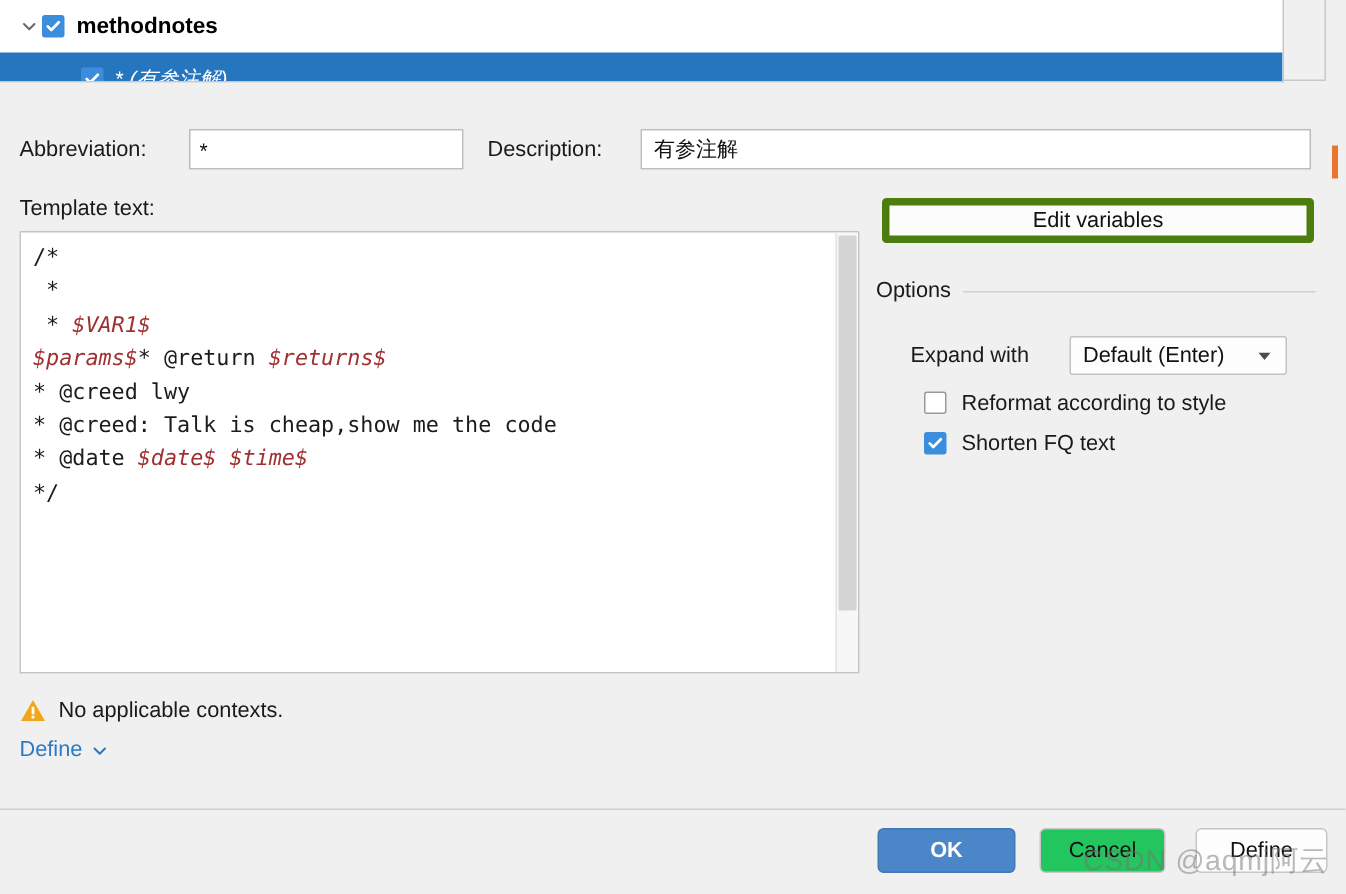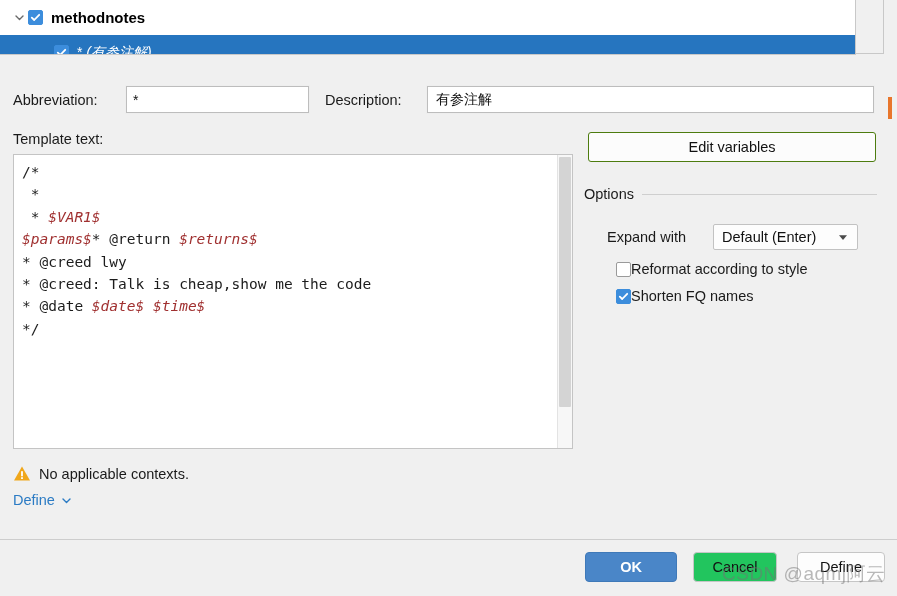--- a/index.html
+++ b/index.html
@@ -183,21 +183,21 @@
   }
   #define-chevron { color: #2b7bc4; display: block; }
 
   
   #edit-vars-btn {
     position: absolute;
     left: 588px; top: 132px;
     width: 288px; height: 30px;
     box-sizing: border-box;
     background: #fcfcfc;
-    border: 1px solid #4d7c0f;
+    border: 5px solid #4d7c0f;
     border-radius: 3px;
     display: flex; align-items: center; justify-content: center;
     font-size: 14.5px;
     color: #111;
     cursor: pointer;
   }
 
   #options-header {
     position: absolute;
     left: 584px; top: 186px;
@@ -228,21 +228,21 @@
     font-size: 14.5px;
     color: #111;
     cursor: pointer;
     position: relative;
   }
   #expand-select .sel-value { flex: 1 1 auto; }
   #expand-caret { color: #444; display:block; }
 
   .opt-check-row {
     position: absolute;
-    display: flex; align-items: flex-end; 
+    display: flex; align-items: flex-start; gap: 10px;
     cursor: pointer;
   }
   #reformat-row { left: 616px; top: 261px; }
   #shorten-row  { left: 616px; top: 288px; }
   .opt-check-row .label { font-size: 14.5px; color: #1a1a1a; }
   .sqcbx {
     width: 15px; height: 15px;
     box-sizing: border-box;
     border-radius: 2px;
     display: flex; align-items: center; justify-content: center;
@@ -401,21 +401,21 @@
   <span class="sqcbx off"></span>
   <span class="label">Reformat according to style</span>
 </div>
 
 <div id="shorten-row" class="opt-check-row">
   <span class="sqcbx on">
     <svg width="11" height="11" viewBox="0 0 11 11" aria-hidden="true">
       <path d="M1.8 5.6 L4.2 8 L9.2 2.8" fill="none" stroke="#ffffff" stroke-width="1.8" stroke-linecap="round" stroke-linejoin="round"></path>
     </svg>
   </span>
-  <span class="label">Shorten FQ names</span>
+  <span class="label">Shorten FQ text</span>
 </div>
 
 <div id="right-sliver"></div>
 
 <div id="footer-rule"></div>
 <div id="ok-btn" class="dlg-btn">OK</div>
 <div id="cancel-btn" class="dlg-btn">Cancel</div>
 <div id="apply-btn" class="dlg-btn">Define</div>
 
 <div id="watermark">CSDN @aqmj阿云</div>

